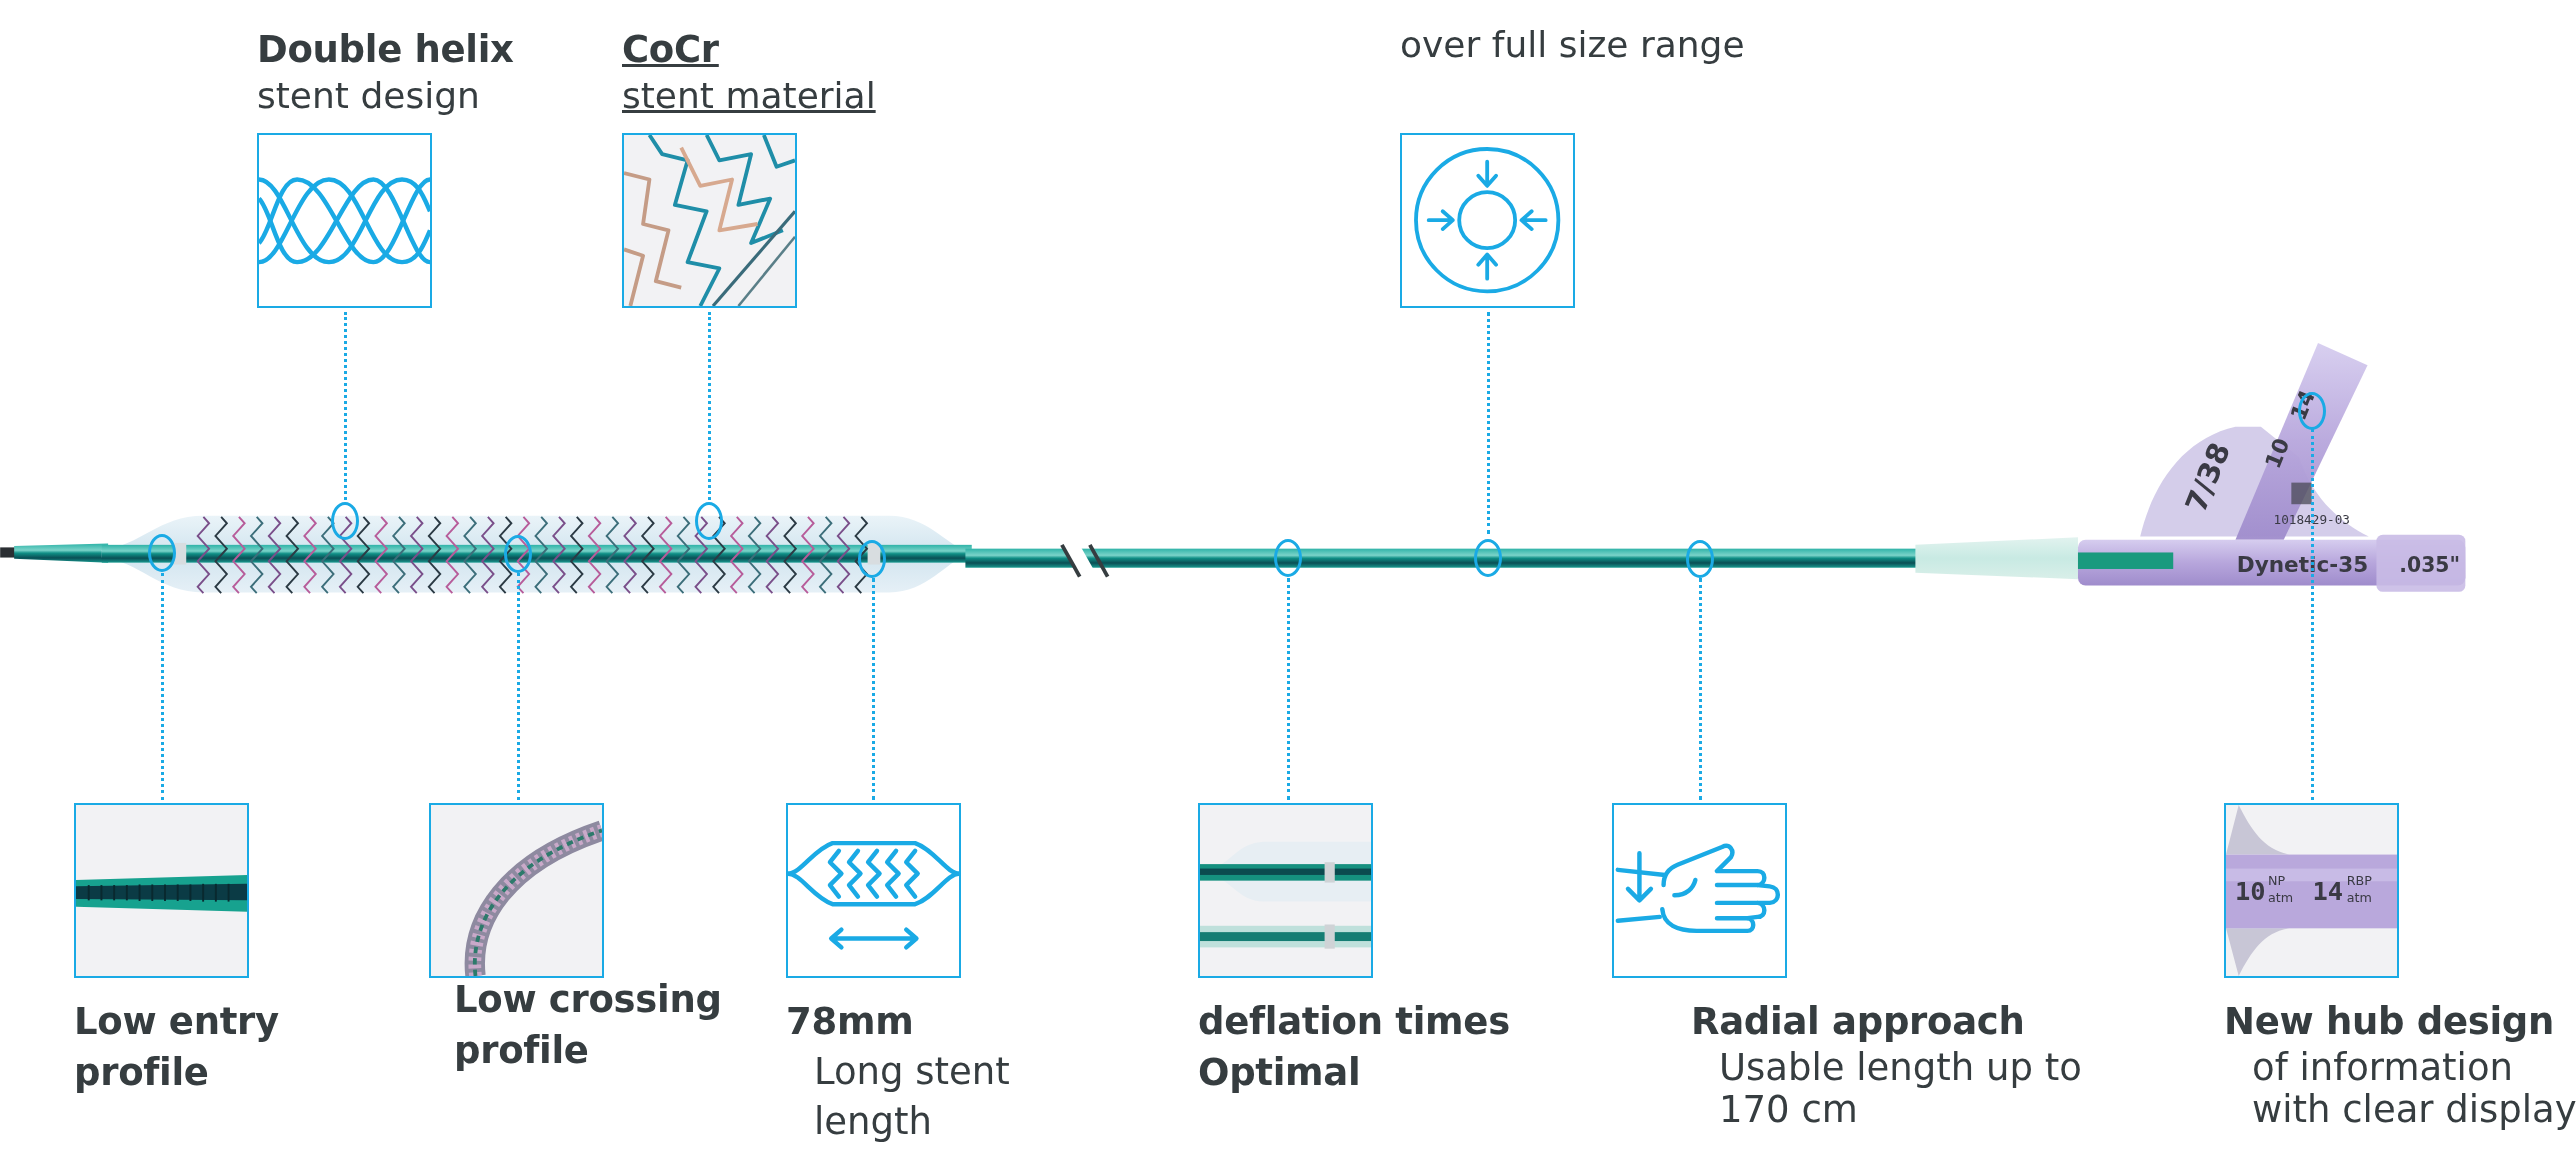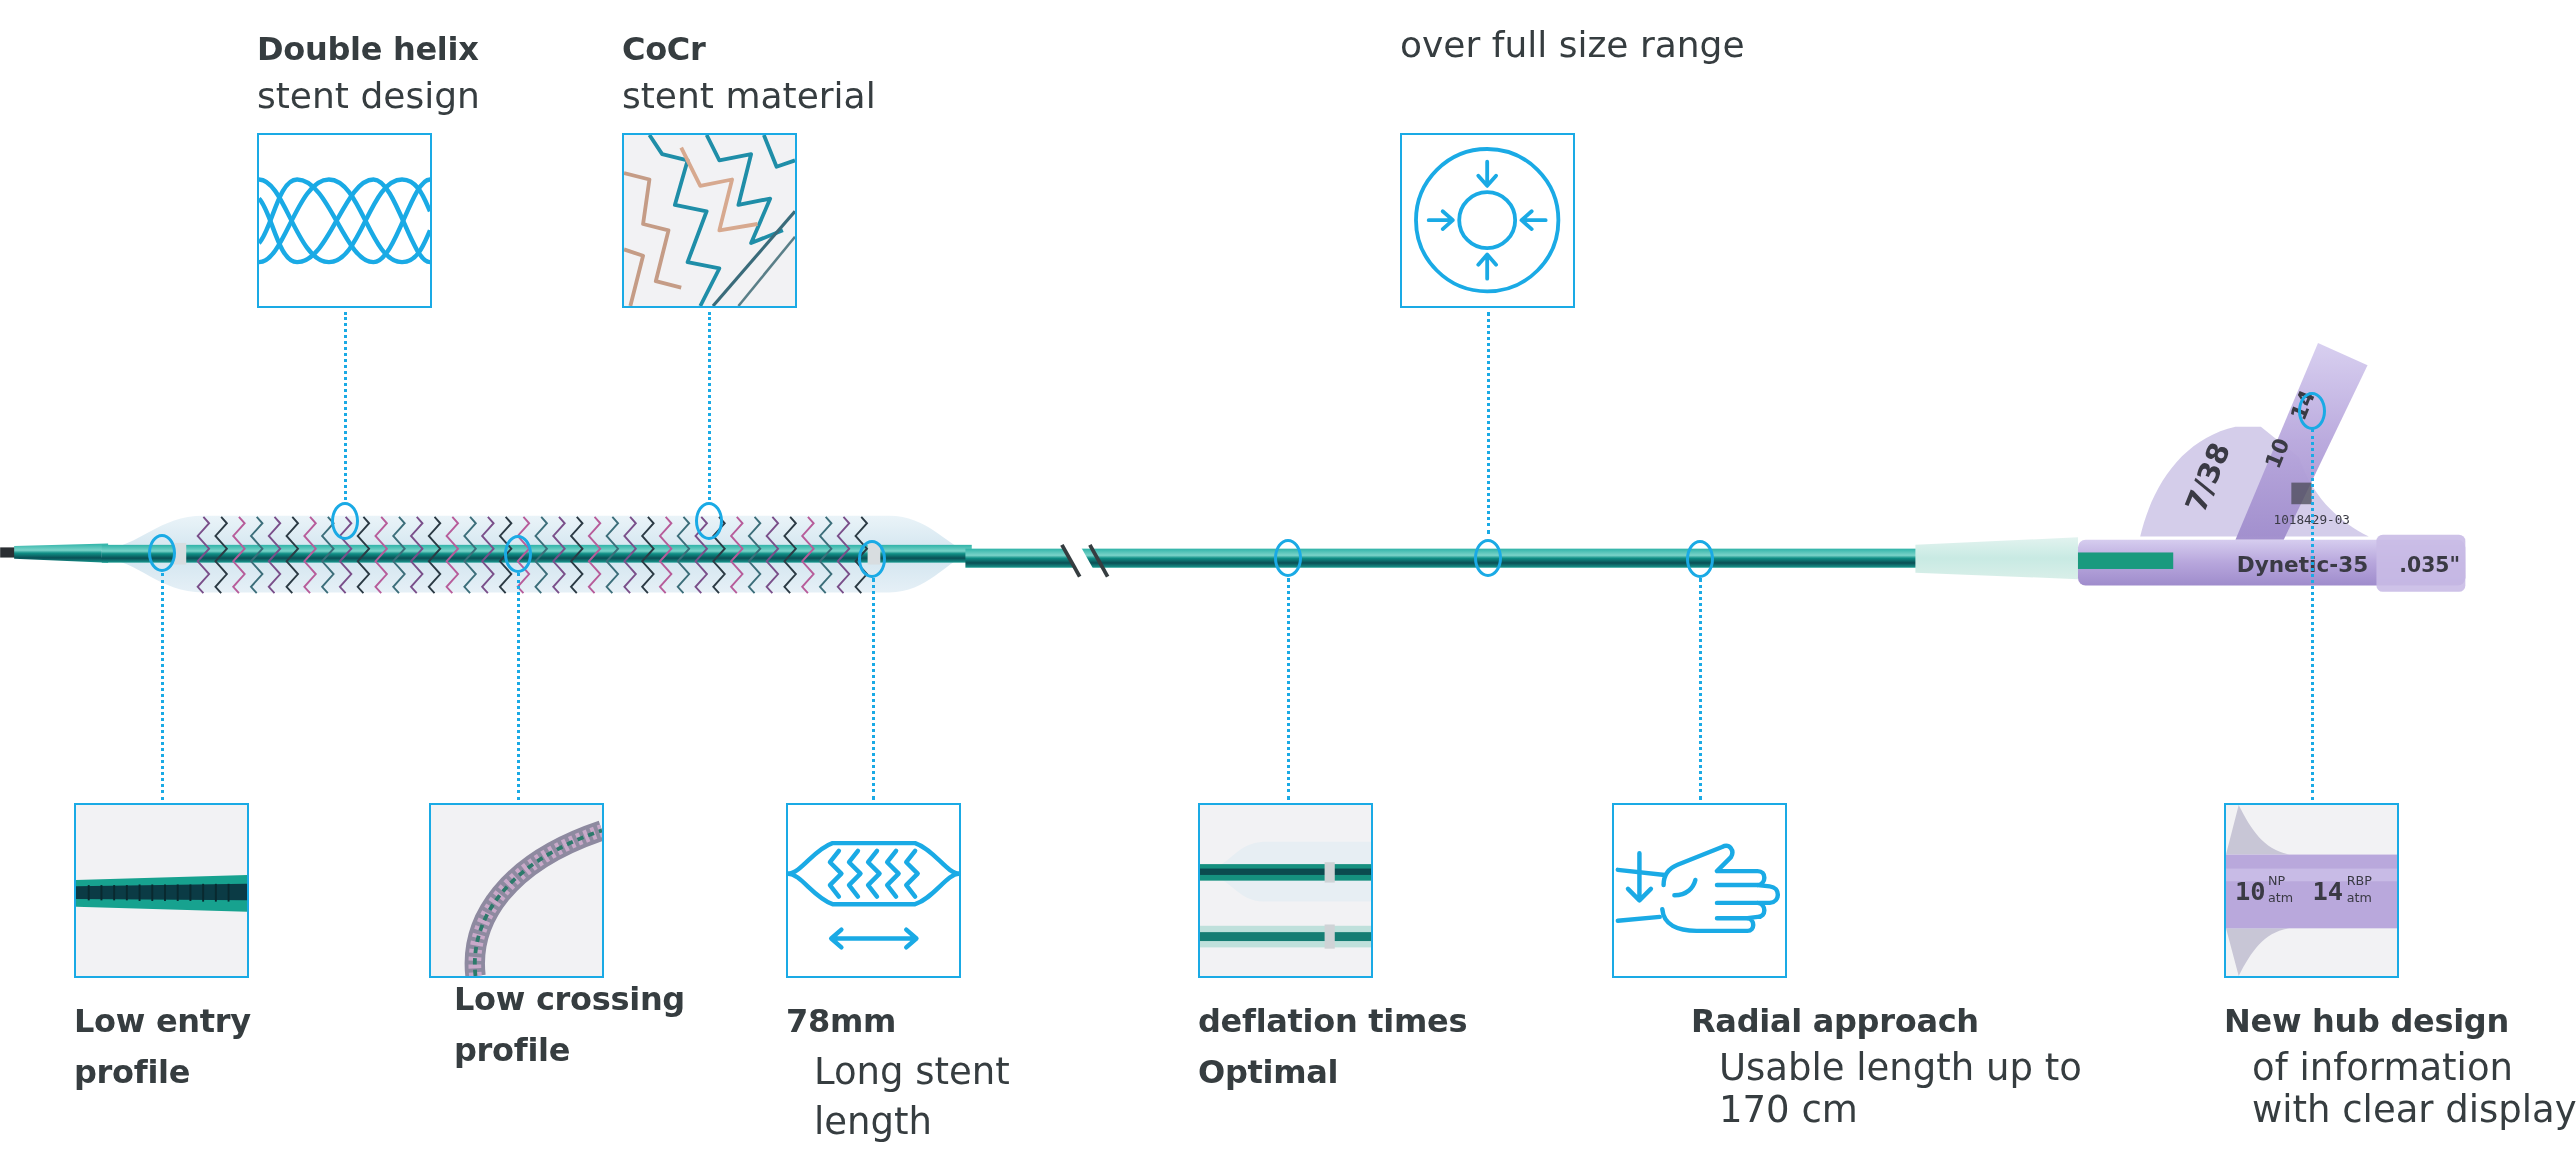--- a/index.html
+++ b/index.html
@@ -1,19 +1,19 @@
 <!DOCTYPE html>
 <html style="font-size:10.2px"><head>
 <meta charset="utf-8">
 <style>
   html, body { margin: 0; padding: 0; background: #ffffff; }
   body { width: 2576px; height: 1164px; position: relative; overflow: hidden;
          font-family: "DejaVu Sans", "Liberation Sans", sans-serif; color: #363d40; }
   .label { position: absolute; white-space: nowrap; }
-  .label .title { font-weight: bold; font-size: 32px; line-height: 51px; letter-spacing: -0.3px; }
+  .label .title { font-weight: bold; font-size: 37px; line-height: 51px; letter-spacing: -0.3px; }
   .label .sub { font-size: 36px; line-height: 42px; }
   .label.bottom .sub { font-size: 37px; line-height: 50px; margin-left: 28px; }
   .label.bottom .sub.small { font-size: 37px; line-height: 42px; }
   .box { position: absolute; width: 171px; height: 171px; border: 2.5px solid #1aaae5; background: #ffffff; overflow: hidden; }
   .box.photo { background: #f2f2f4; }
   .box svg { position: absolute; left: 0; top: 0; width: 100%; height: 100%; }
   .dotline { position: absolute; width: 0; border-left: 3.2px dotted #1aaae5; }
   .ring { position: absolute; width: 28px; height: 38px; border: 3.8px solid #1aaae5; border-radius: 50%; box-sizing: border-box; }
   svg.device { position: absolute; left: 0; top: 0; }
 </style>
@@ -154,21 +154,21 @@
   <svg viewBox="0 0 269 269">
     <g fill="none" stroke="#1aaae5" stroke-width="7">
       <path d="M0 70 C 40 70, 60 200, 110 200 C 160 200, 175 70, 225 70 C 250 70, 260 100, 269 120"></path>
       <path d="M0 200 C 40 200, 60 70, 110 70 C 160 70, 175 200, 225 200 C 250 200, 260 170, 269 150"></path>
       <path d="M0 100 C 20 120, 30 200, 60 200 C 110 200, 135 70, 180 70 C 215 70, 240 200, 269 200"></path>
       <path d="M0 170 C 20 150, 30 70, 60 70 C 110 70, 135 200, 180 200 C 215 200, 240 70, 269 70"></path>
     </g>
   </svg>
 </div>
 
-<div class="label" style="left:622px; top:24px;">
+<div class="label" style="left:622px; top:24px;text-decoration:underline;">
   <div class="title">CoCr</div>
   <div class="sub">stent material</div>
 </div>
 <div class="box photo" style="left:622px; top:133px;">
   <svg viewBox="0 0 269 269">
     <g fill="none" stroke-width="6" stroke-linejoin="round">
       <path d="M40 0 L60 30 L100 40 L80 110 L130 120 L100 200 L150 210 L120 269" stroke="#1f8ea8"></path>
       <path d="M130 0 L150 40 L200 30 L180 110 L230 100 L200 170 L250 150" stroke="#1f8ea8"></path>
       <path d="M220 0 L240 50 L269 40" stroke="#1f8ea8"></path>
       <path d="M0 60 L40 70 L30 140 L70 150 L50 230 L90 240" stroke="#c59c86"></path>

